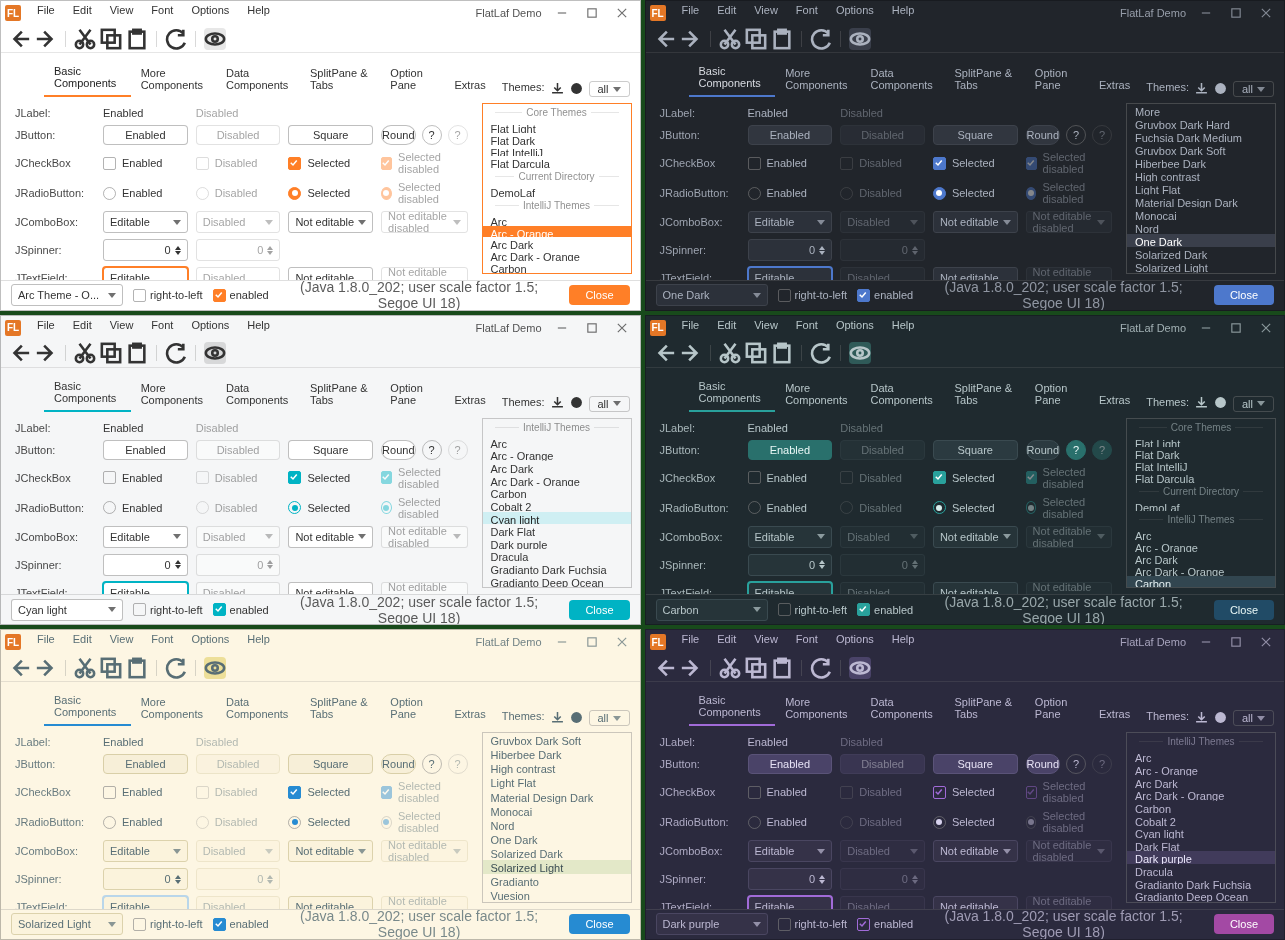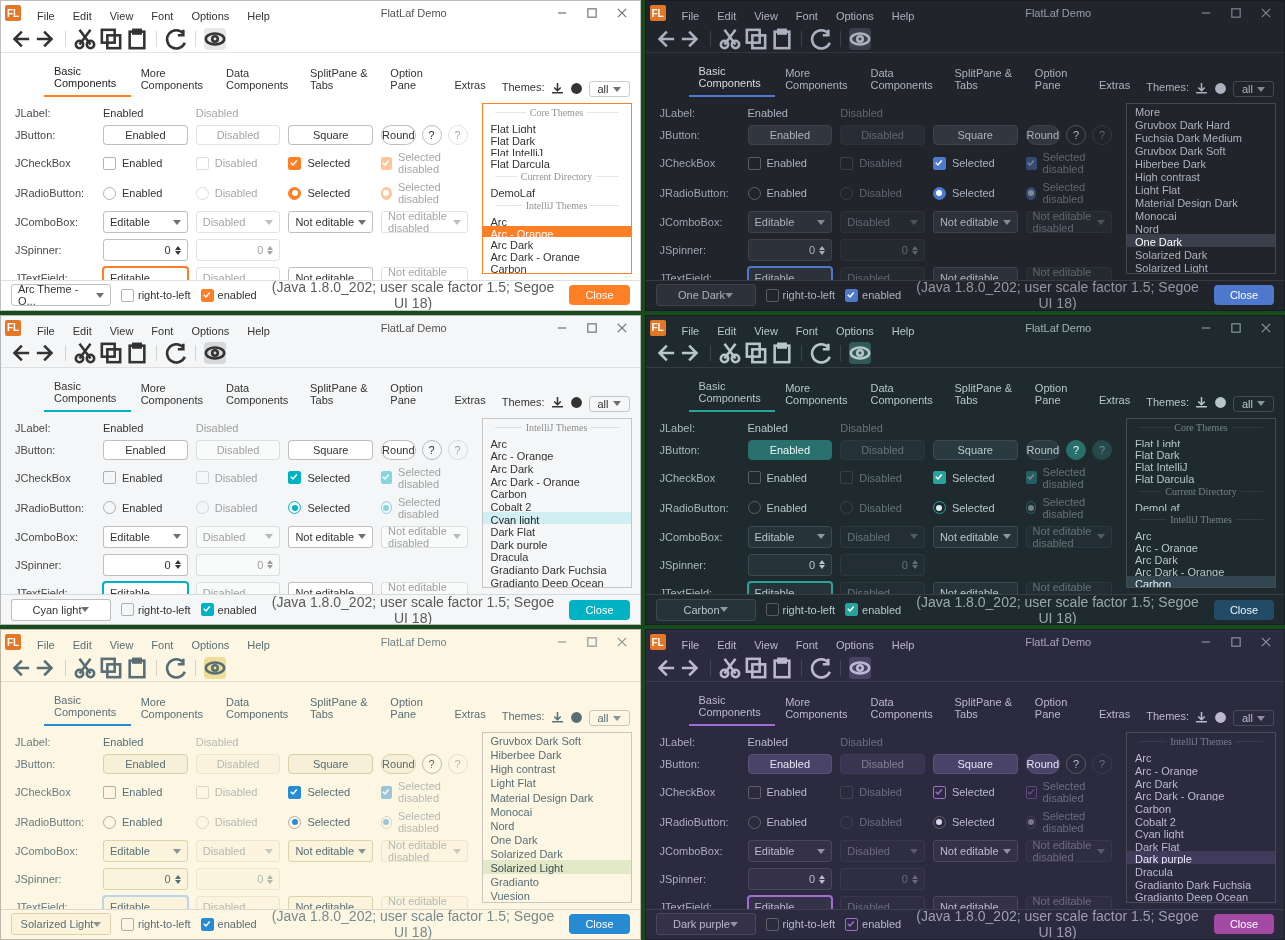--- a/index.html
+++ b/index.html
@@ -1,26 +1,26 @@
 <!DOCTYPE html>
 <html><head>
 <meta charset="utf-8">
 <style>
   *{box-sizing:border-box;margin:0;padding:0;font-family:"Segoe UI",Arial,sans-serif;font-size:11px;}
   body{background:#184a1b;display:grid;grid-template-columns:1fr 1fr;grid-template-rows:repeat(3,1fr);width:1285px;height:940px;gap:4px;padding:0;}
   .win{display:flex;flex-direction:column;border:1px solid rgba(0,0,0,.25);overflow:hidden;position:relative;}
   
   .titlebar{height:24px;display:flex;align-items:center;padding:0 4px;gap:6px;}
   .appicon{width:16px;height:16px;background:#e47726;color:#fff;font-weight:bold;display:flex;align-items:center;justify-content:center;border-radius:2px;font-size:10px;}
-  .wintitle{flex:1;text-align:center;opacity:.85;}
+  .wintitle{flex:1;text-align:right;opacity:.85;}
   .winbtns{display:flex;gap:2px;}
   .winbtn{width:28px;height:20px;display:flex;align-items:center;justify-content:center;opacity:.7;}
   .winbtn svg{width:10px;height:10px;}
   
-  .menubar{height:22px;display:flex;align-items:flex-end;gap:2px;padding:0 2px;}
+  .menubar{height:22px;display:flex;align-items:flex-start;gap:2px;padding:0 2px;}
   .menubar span{padding:2px 8px;border-radius:3px;}
   
   .toolbar{height:28px;display:flex;align-items:center;gap:4px;padding:0 8px;border-bottom:1px solid rgba(128,128,128,.2);}
   .tbtn{width:22px;height:22px;display:flex;align-items:center;justify-content:center;border-radius:4px;}
   .tbtn.eye{background:rgba(128,128,128,.25);}
   .sep{width:1px;height:16px;background:rgba(128,128,128,.3);margin:0 4px;}
   
   .tabrow{display:flex;align-items:flex-end;gap:0;padding:8px 10px 0 10px;margin-left:33px;}
   .tab{padding:4px 10px 6px 10px;cursor:default;}
   .tab.active{border-bottom:2px solid;}
@@ -47,27 +47,27 @@
   .spin{justify-content:flex-end;gap:4px;}
   .spin .arrows{display:flex;flex-direction:column;gap:1px;}
   .spin .arrows span{border-left:3px solid transparent;border-right:3px solid transparent;}
   .spin .arrows .up{border-bottom:4px solid currentColor;}
   .spin .arrows .dn{border-top:4px solid currentColor;}
   .helprow{grid-column:5;display:flex;gap:6px;justify-content:flex-start;}
   .hbtn{width:20px;height:20px;border:1px solid rgba(128,128,128,.5);border-radius:50%;display:flex;align-items:center;justify-content:center;}
   .tf.focus{outline:2px solid;outline-offset:-1px;}
   
   .themepanel{width:150px;border:1px solid rgba(128,128,128,.4);margin:6px 8px 6px 0;overflow:hidden;display:flex;flex-direction:column;font-size:11px;}
-  .grp{font-size:10px;opacity:.55;text-align:center;padding:3px 12px;display:flex;align-items:center;gap:4px;font-family:Liberation Serif, serif;}
+  .grp{font-size:10px;opacity:.55;text-align:center;padding:3px 12px;display:flex;align-items:center;gap:4px;}
   .grp::before,.grp::after{content:"";flex:1;border-top:1px solid rgba(128,128,128,.35);}
   .titem{padding:2px 8px;white-space:nowrap;overflow:hidden;text-overflow:ellipsis;}
   .titem.sel{color:#fff;}
   
   .status{height:30px;display:flex;align-items:center;gap:10px;padding:0 10px;border-top:1px solid rgba(128,128,128,.25);}
-  .status .combo{width:100px;height:22px;justify-content:center;}
+  .status .combo{width:112px;height:22px;}
   .status .chkwrap{gap:4px;}
   .javainfo{flex:1;text-align:center;opacity:.8;font-size:14px;}
   .closebtn{padding:4px 16px;border-radius:4px;}
 
   
   .t-arc{background:#fff;color:#333;}
   .t-arc .titlebar,.t-arc .menubar{background:#fff;}
   .t-arc .tab.active{border-color:#ff7f27;color:#222;}
   .t-arc .btn{background:#fff;}
   .t-arc .chk.on,.t-arc .rad.on{background:#ff7f27;border-color:#ff7f27;color:#fff;}

